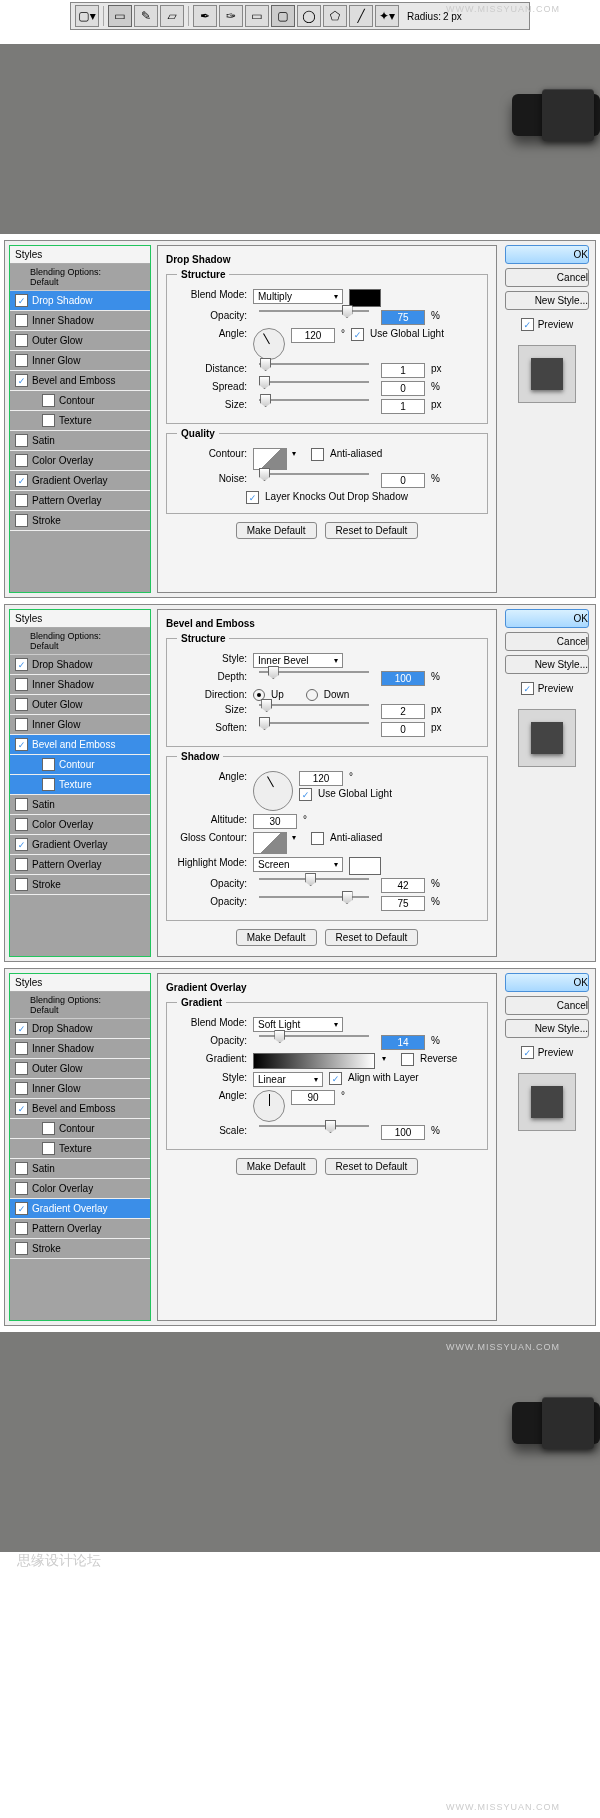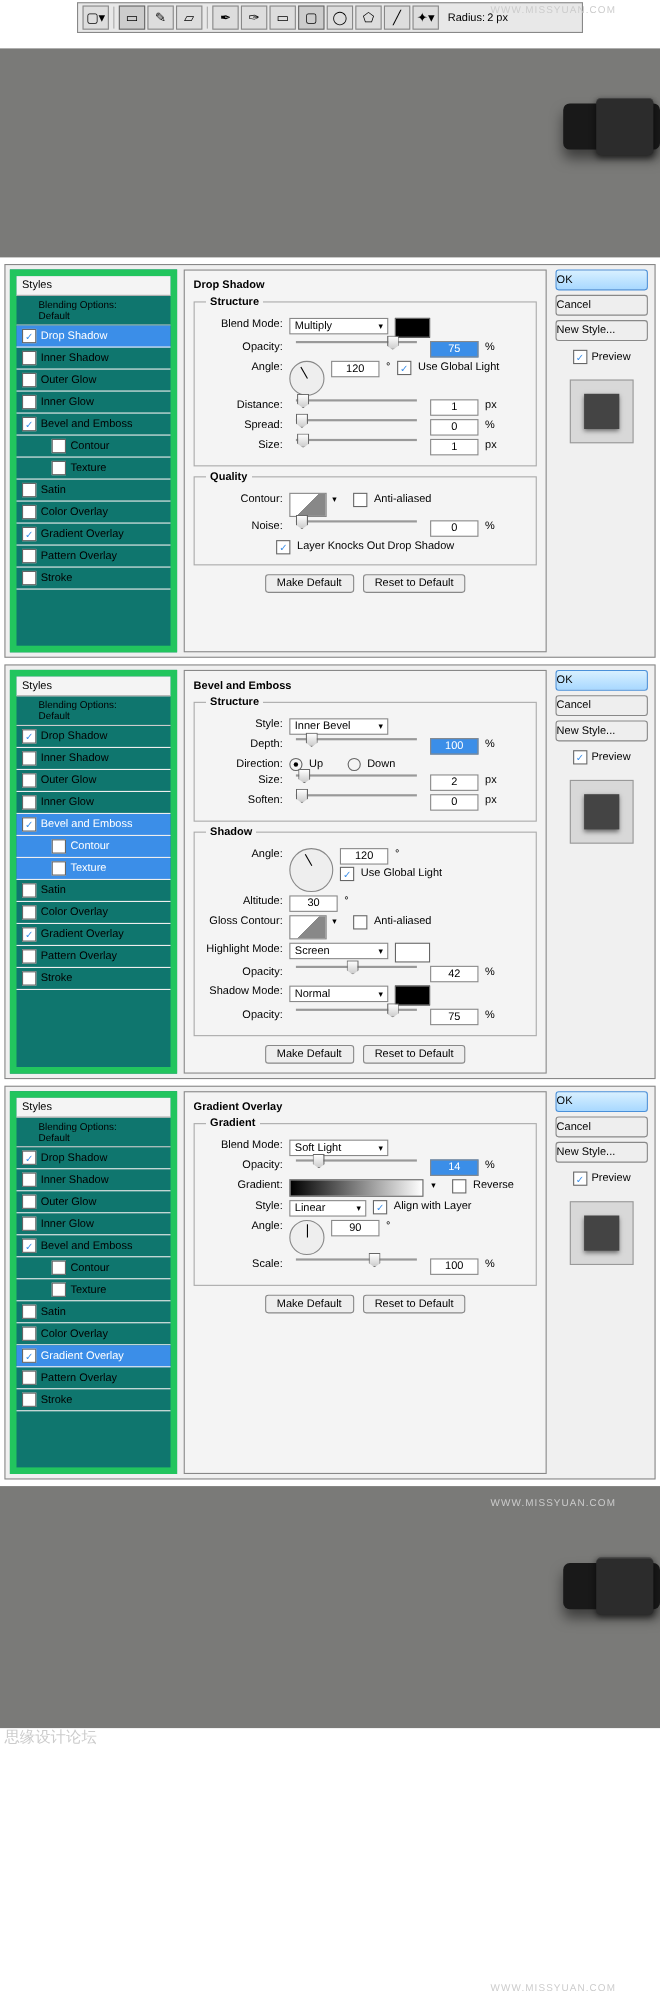--- a/index.html
+++ b/index.html
@@ -9,31 +9,31 @@
 .tool-btn{width:22px;height:20px;border:1px solid #888;background:#ddd;display:flex;align-items:center;justify-content:center;font-size:12px}
 .tool-btn.sel{background:#ccc;border:1px solid #666}
 .toolbar-label{margin-left:6px}
 .graybg{background:#7a7a78;padding:50px 0;position:relative;text-align:right}
 .slider-base{display:inline-block;width:88px;height:42px;background:#191919;border-radius:6px;position:relative;box-shadow:0 8px 12px rgba(0,0,0,.5)}
 .knob{position:absolute;width:52px;height:52px;background:#2c2c2c;border-radius:4px;top:-5px;left:30px;box-shadow:0 2px 6px rgba(0,0,0,.6), inset 0 1px 0 rgba(255,255,255,.1)}
 .arrow-ico{position:absolute;width:30px;height:14px;background:#e22;left:88px;top:14px;clip-path:polygon(0 25%,70% 25%,70% 0,100% 50%,70% 100%,70% 75%,0 75%)}
 .cswatch{position:absolute;left:122px;top:10px;background:#fff;border:1px solid #888;padding:3px 6px;font-size:11px}
 .cswatch .h{color:#888;margin-right:4px}
 .panel{border:1px solid #888;margin:6px 4px;padding:4px;display:flex;gap:6px;background:#f0f0f0;position:relative}
-.styles-col{width:140px;border:6px solid #22c55e;background:#0f766e}
+.styles-col{width:140px;border:1px solid #22c55e;background:#a3a3a3}
 .styles-hdr{padding:3px 5px;border-bottom:1px solid #aaa;background:#f4f4f4}
 .styles-sub{padding:3px 20px;border-bottom:1px solid #ccc;font-size:9px}
 .style-row{display:flex;align-items:center;padding:3px 5px;gap:4px;border-bottom:1px solid #eee}
 .style-row.selected{background:#3b8ee8;color:#fff}
 .style-row.sub{padding-left:32px}
 .chk{width:11px;height:11px;border:1px solid #666;background:#fff;display:inline-flex;align-items:center;justify-content:center;font-size:9px;color:#3b8ee8;flex-shrink:0}
 .chk.on::before{content:"✓"}
 .main-col{flex:1;border:1px solid #888;background:#f4f4f4;padding:8px;min-height:330px}
 .right-col{width:88px;display:flex;flex-direction:column;gap:4px;align-items:center}
-.btn{border:1px solid #888;background:#eee;padding:3px 0;text-align:left;width:82px;font-size:10px;border-radius:3px}
+.btn{border:1px solid #888;background:#eee;padding:3px 0;text-align:right;width:82px;font-size:10px;border-radius:3px}
 .btn.ok{background:linear-gradient(#d8f0ff,#a8d8ff);border:1px solid #4a90d9}
 .prev-chk{display:flex;align-items:center;gap:4px;margin:4px 0}
 .preview-box{width:56px;height:56px;background:#d8d8d8;border:1px solid #999;display:flex;align-items:center;justify-content:center;margin-top:6px}
 .preview-inner{width:32px;height:32px;background:#444;box-shadow:0 2px 4px rgba(0,0,0,.5)}
 fieldset{border:1px solid #aaa;margin:4px 0;padding:6px 10px}
 legend{font-size:10px;font-weight:bold;padding:0 4px}
 .frow{display:flex;align-items:flex-start;margin:3px 0;gap:6px}
 .flabel{width:70px;text-align:right;flex-shrink:0}
 .select,.num-input{border:1px solid #888;background:#fff;padding:1px 4px;font-size:10px}
 .select{width:80px;display:flex;justify-content:space-between;align-items:center}
@@ -46,21 +46,21 @@
 .angle-dial{width:30px;height:30px;border:1px solid #888;border-radius:50%;position:relative;background:#eee}
 .angle-dial .hand{position:absolute;width:1px;height:12px;background:#000;left:50%;top:3px;transform-origin:bottom}
 .contour-box{width:32px;height:20px;border:1px solid #888;background:linear-gradient(135deg,#fff 50%,#888 50%);position:relative}
 .contour-box::after{content:"▾";position:absolute;right:-10px;font-size:8px}
 .grad-box{width:120px;height:14px;background:linear-gradient(90deg,#000,#fff);border:1px solid #666;position:relative}
 .grad-box::after{content:"▾";position:absolute;right:-12px;top:0;font-size:8px}
 .btn-row{display:flex;gap:8px;justify-content:center;margin-top:8px}
 .btn-sm{border:1px solid #888;background:#eee;padding:2px 10px;border-radius:3px;font-size:10px}
 .radio{width:10px;height:10px;border:1px solid #666;border-radius:50%;display:inline-flex;align-items:center;justify-content:center}
 .radio.on::before{content:"";width:4px;height:4px;background:#000;border-radius:50%}
-.footer-text{color:#ccc;font-size:14px;font-family:"Microsoft YaHei";padding-left:4px}
+.footer-text{color:#ccc;font-size:14px;font-family:"Microsoft YaHei";padding-left:17px}
 </style>
 </head>
 <body>
 
 <div class="watermark" style="top:4px">WWW.MISSYUAN.COM</div>
 
 <div class="toolbar">
   <div class="tool-btn">▢▾</div>
   <div class="sep"></div>
   <div class="tool-btn sel">▭</div>
@@ -364,25 +364,20 @@
         </div>
       <div class="frow">
           <span class="flabel">Opacity:</span>
           <div class="slider-track">
             <div class="slider-thumb" style="left:42%"></div>
           </div>
           <div class="num-input">42</div>
           <span>%</span>
         </div>
       <div class="frow">
-          <span class="flabel">Shadow Mode:</span>
-          <div class="select">Normal</div>
-          <div class="color-box" style="background:#000"></div>
-        </div>
-      <div class="frow">
           <span class="flabel">Opacity:</span>
           <div class="slider-track">
             <div class="slider-thumb" style="left:75%"></div>
           </div>
           <div class="num-input">75</div>
           <span>%</span>
         </div>
     </fieldset>
     <div class="btn-row">
         <div class="btn-sm">Make Default</div>

